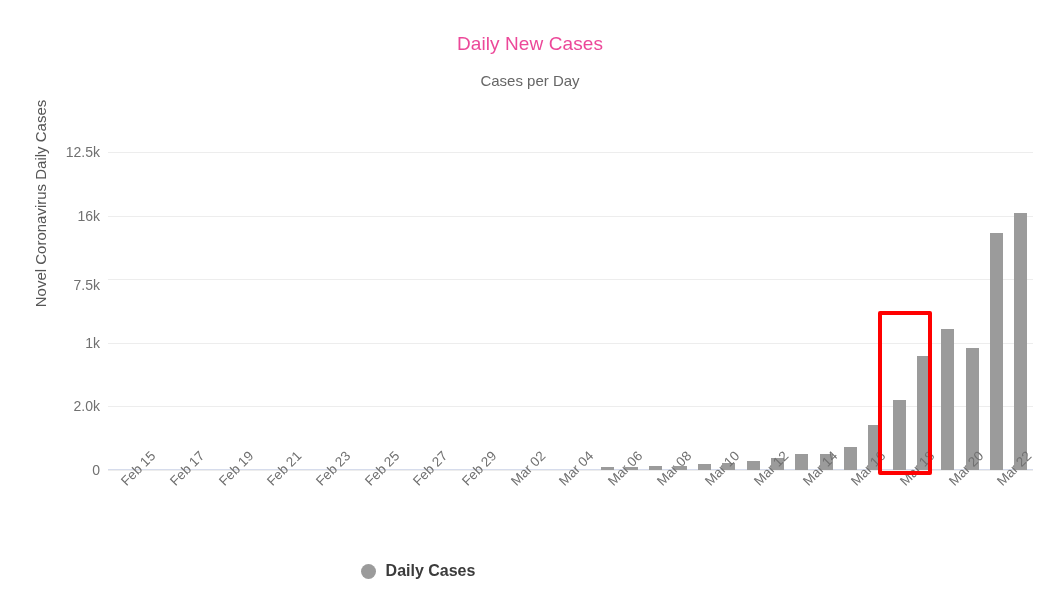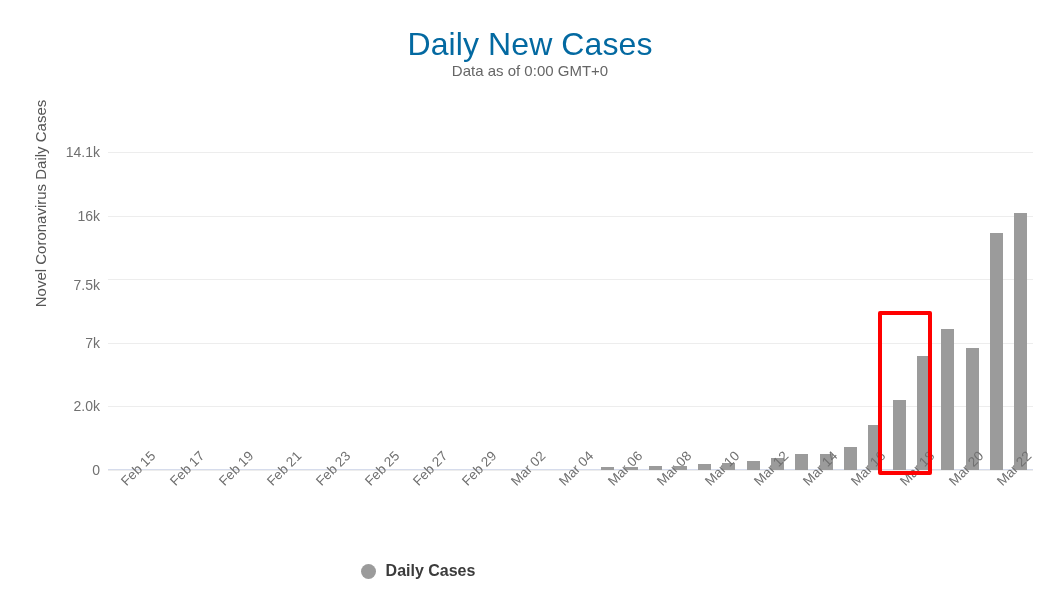--- a/index.html
+++ b/index.html
@@ -24,22 +24,22 @@
 
   
   .title-block {
     position: absolute;
     left: 0;
     top: 28px;
     width: 1060px;
     text-align: center;
   }
   .chart-title {
-    font-size: 32px;
-    color: #0369a1;
+    font-size: 19px;
+    color: #ec4899;
     letter-spacing: 0.1px;
     line-height: 32px;
   }
   .chart-subtitle {
     font-size: 15px;
     color: #666666;
     line-height: 21px;
     margin-top: 10px;
   }
   .chart-subtitle2 {
@@ -169,34 +169,34 @@
     color: #3b3b3b;
   }
 </style>
 </head>
 <body>
 
 <div id="chart-root">
 
   <div class="title-block">
     <div class="chart-title">Daily New Cases</div>
-    <div class="chart-subtitle2">Data as of 0:00 GMT+0</div>
+    <div class="chart-subtitle">Cases per Day</div>
   </div>
 
   <div class="plot-wrap">
 
     <div class="ylabel">Novel Coronavirus Daily Cases</div>
 
     <div class="ytick-host" id="ytick-host">
         <div class="ytick" style="top: 318px;">0</div>
         <div class="ytick" style="top: 254.4px;">2.0k</div>
-        <div class="ytick" style="top: 190.8px;">7k</div>
+        <div class="ytick" style="top: 190.8px;">1k</div>
         <div class="ytick" style="top: 133px;">7.5k</div>
         <div class="ytick" style="top: 63.6px;">16k</div>
-        <div class="ytick" style="top: 0px;">14.1k</div>
+        <div class="ytick" style="top: 0px;">12.5k</div>
       </div>
 
     <div class="plot-area" id="plot-area">
       <div class="axis-line"></div>
     <div class="gridline" style="top: 318px;"></div>
         <div class="gridline" style="top: 254.4px;"></div>
         <div class="gridline" style="top: 190.8px;"></div>
         <div class="gridline" style="top: 127.2px;"></div>
         <div class="gridline" style="top: 63.6px;"></div>
         <div class="gridline" style="top: 0px;"></div>

